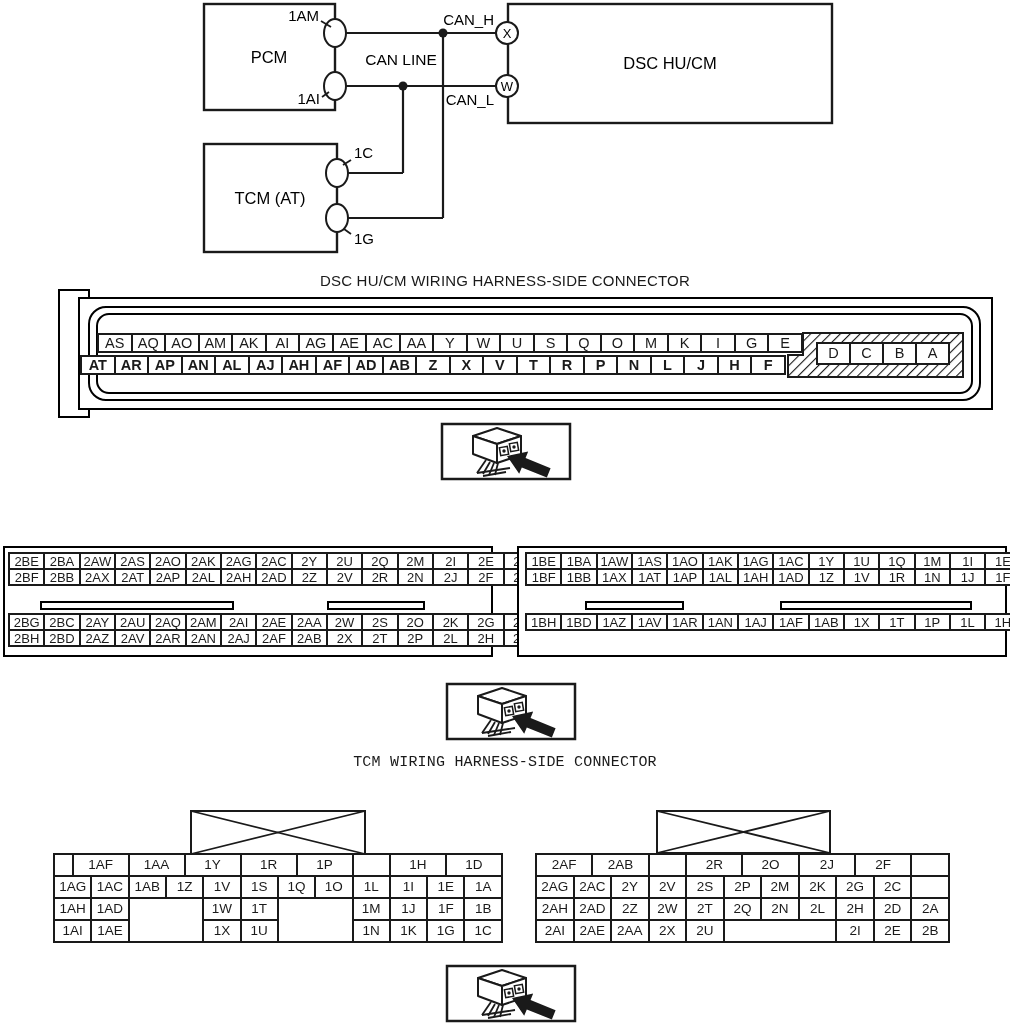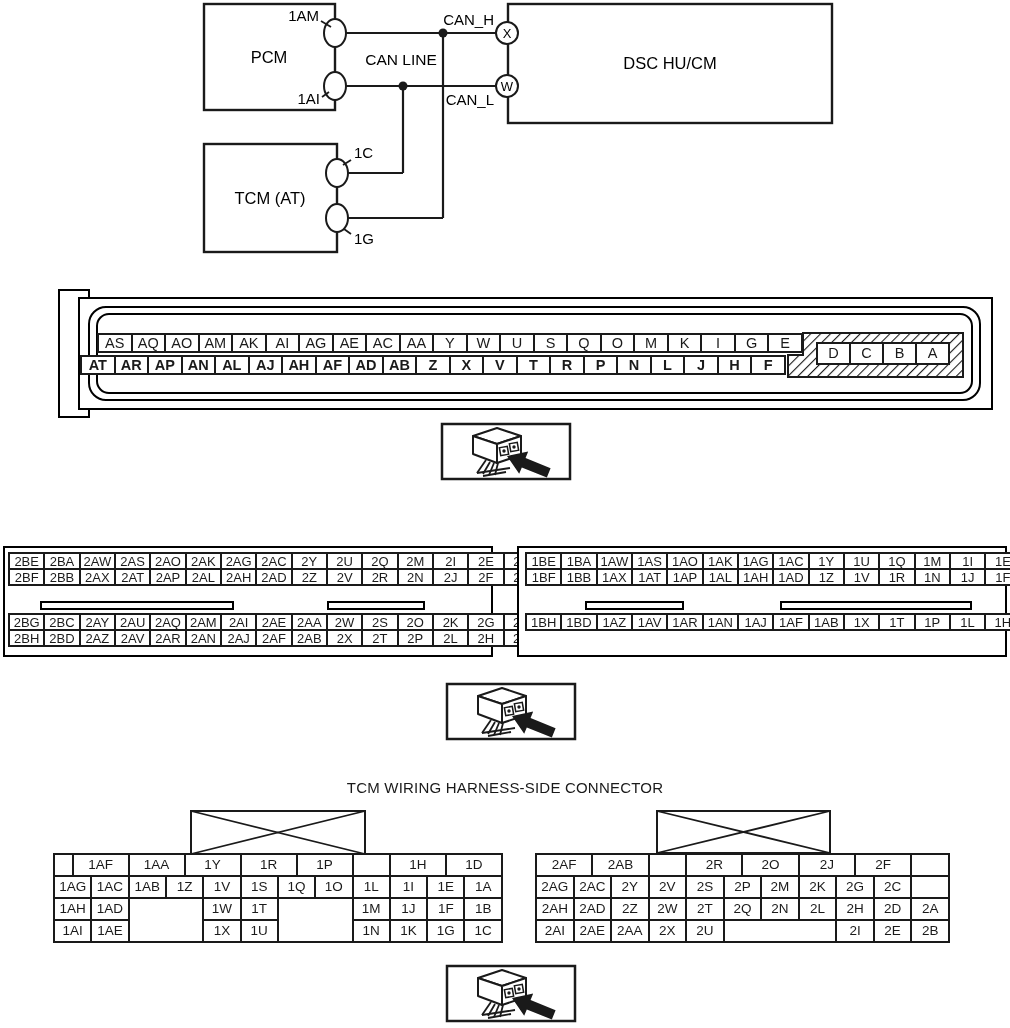--- a/index.html
+++ b/index.html
@@ -76,20 +76,21 @@
     <text x="494" y="25" font-size="15" text-anchor="end">CAN_H</text>
     <text x="494" y="105" font-size="15" text-anchor="end">CAN_L</text>
     <text x="319" y="21" font-size="15" text-anchor="end">1AM</text>
     <text x="320" y="104" font-size="15" text-anchor="end">1AI</text>
     <text x="354" y="158" font-size="15" text-anchor="start">1C</text>
     <text x="354" y="244" font-size="15" text-anchor="start">1G</text>
     <text x="507" y="38" font-size="13" text-anchor="middle">X</text>
     <text x="507" y="91" font-size="13" text-anchor="middle">W</text>
   </svg>
 
+  <div class="title" style="top:272px;">DSC HU/CM WIRING HARNESS-SIDE CONNECTOR</div>
 
   <div class="shell" style="left:58px; top:289px; width:32px; height:129px;"></div>
   <div class="shell" style="left:78px; top:297px; width:915px; height:113px;"></div>
   <div class="shell" style="left:88px; top:306px; width:893px; height:95px; border-radius:18px; border-width:2px;"></div>
   <div class="shell" style="left:96px; top:313px; width:877px; height:81px; border-radius:13px; border-width:2px;"></div>
 
   <svg class="icon-frame" style="left:784px; top:330px;" width="184" height="50" viewBox="0 0 184 50">
     <defs>
       <pattern id="hatchp" width="7" height="7" patternUnits="userSpaceOnUse" patternTransform="rotate(45)">
         <rect width="7" height="7" fill="#ffffff"></rect>
@@ -311,21 +312,21 @@
           <td>1H</td>
           <td>1D</td>
         </tr>
       </tbody>
     </table>
 
   <svg class="icon-frame" style="left:445px; top:682px;" width="132" height="60" viewBox="0 0 132 60">
     <use href="#conn-icon"></use>
   </svg>
 
-  <div class="title" style="top:779px;">TCM WIRING HARNESS-SIDE CONNECTOR</div>
+  <div class="title" style="top:754px;font-family:Liberation Mono, monospace;">TCM WIRING HARNESS-SIDE CONNECTOR</div>
 
   <svg class="icon-frame" style="left:190px; top:810px;" width="176" height="45" viewBox="0 0 176 45">
     <rect x="1" y="1" width="174" height="43" fill="#fff" stroke="#1a1a1a" stroke-width="2"></rect>
     <line x1="1" y1="1" x2="175" y2="44" stroke="#1a1a1a" stroke-width="1.8"></line>
     <line x1="1" y1="44" x2="175" y2="1" stroke="#1a1a1a" stroke-width="1.8"></line>
   </svg>
   <svg class="icon-frame" style="left:656px; top:810px;" width="175" height="44" viewBox="0 0 175 44">
     <rect x="1" y="1" width="173" height="42" fill="#fff" stroke="#1a1a1a" stroke-width="2"></rect>
     <line x1="1" y1="1" x2="174" y2="43" stroke="#1a1a1a" stroke-width="1.8"></line>
     <line x1="1" y1="43" x2="174" y2="1" stroke="#1a1a1a" stroke-width="1.8"></line>

